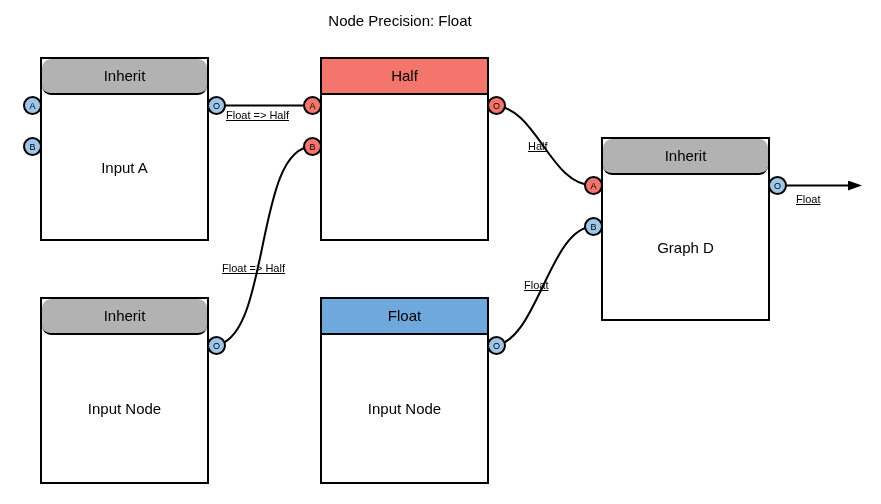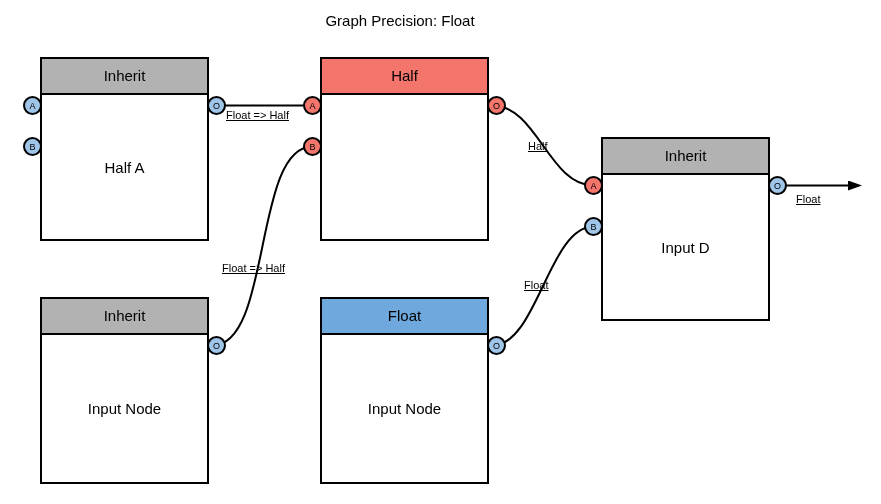--- a/index.html
+++ b/index.html
@@ -6,21 +6,21 @@
   .canvas {
     position: relative; width: 881px; height: 504px; background: #ffffff;
     font-family: "Liberation Sans", sans-serif; color: #000; overflow: hidden;
   }
   .title { position: absolute; left: 0; top: 12px; width: 800px; text-align: center; font-size: 15px; }
   .edges { position: absolute; left: 0; top: 0; width: 881px; height: 504px; z-index: 1; }
   .edge { fill: none; stroke: #000; stroke-width: 2; }
   .node { position: absolute; width: 165px; height: 180px; border: 2px solid #000; background: #fff; z-index: 2; box-sizing: content-box; }
   .node.tall { height: 183px; }
   .node-header { height: 34px; line-height: 34px; text-align: center; border-bottom: 2px solid #000; font-size: 15px; }
-  .hdr-gray { background: var(--header-gray, #b2b2b2); }
+  .hdr-gray { background: var(--header-gray, #b2b2b2); border-radius: 9px; }
   .hdr-red  { background: var(--header-red,  #f4756c); }
   .hdr-blue { background: var(--header-blue, #6fa8dc); }
   .node-body { position: absolute; left: 0; right: 0; top: 36px; bottom: 0; display: flex; align-items: center; justify-content: center; font-size: 15px; }
   .port {
     position: absolute; width: 15px; height: 15px; border: 2px solid #000; border-radius: 50%;
     display: flex; align-items: center; justify-content: center; font-size: 9px; z-index: 3;
     background: var(--port-blue, #9fc5e8);
   }
   .port.red { background: var(--port-red, #f4756c); }
   .port.in  { left: -19px; }
@@ -37,53 +37,53 @@
   #lbl-i1-b  { left: 222px; top: 262px; }
   #lbl-b-d   { left: 528px; top: 140px; }
   #lbl-i2-d  { left: 524px; top: 279px; }
   #lbl-d-out { left: 796px; top: 193px; }
 </style>
 </head>
 <body>
 
 <div class="canvas">
 
-  <div class="title">Graph Precision: Float</div>
+  <div class="title">Node Precision: Float</div>
 
   <svg class="edges" width="881" height="504" viewBox="0 0 881 504">
     <defs>
       <marker id="arrow" markerUnits="userSpaceOnUse" markerWidth="16" markerHeight="12" refX="2" refY="5" orient="auto">
         <path d="M0,0 L14,5 L0,10 Z" fill="#000"></path>
       </marker>
     </defs>
     <path class="edge" d="M212.5 105.5 H312.5"></path>
     <path class="edge" d="M212.5 345.5 C272 345.5 253 146.5 312.5 146.5"></path>
     <path class="edge" d="M492.5 105.5 C537 105.5 549 185.5 593.5 185.5"></path>
     <path class="edge" d="M492.5 345.5 C537 345.5 549 226.5 593.5 226.5"></path>
     <path class="edge" marker-end="url(#arrow)" d="M773.5 185.5 H850"></path>
   </svg>
 
   <div class="node" id="node-a">
     <div class="node-header hdr-gray">Inherit</div>
-    <div class="node-body">Half A</div>
+    <div class="node-body">Input A</div>
     <div class="port in row1">A</div>
     <div class="port in row2">B</div>
     <div class="port out row1">O</div>
   </div>
 
   <div class="node" id="node-b">
     <div class="node-header hdr-red">Half</div>
     <div class="port red in row1">A</div>
     <div class="port red in row2">B</div>
     <div class="port red out row1">O</div>
   </div>
 
   <div class="node" id="node-d">
     <div class="node-header hdr-gray">Inherit</div>
-    <div class="node-body">Input D</div>
+    <div class="node-body">Graph D</div>
     <div class="port red in row1">A</div>
     <div class="port in row2">B</div>
     <div class="port out row1">O</div>
   </div>
 
   <div class="node tall" id="input-node-1">
     <div class="node-header hdr-gray">Inherit</div>
     <div class="node-body">Input Node</div>
     <div class="port out row1">O</div>
   </div>

